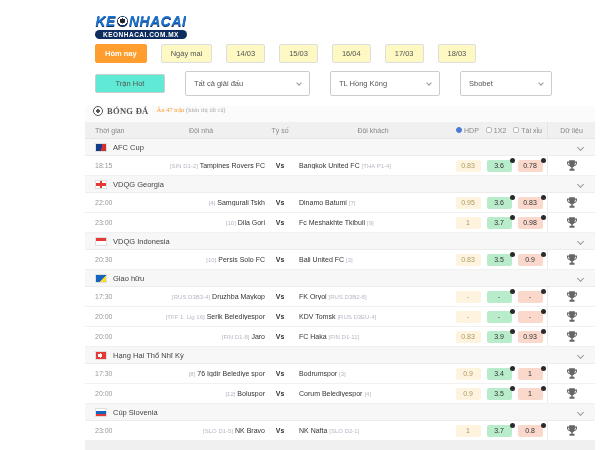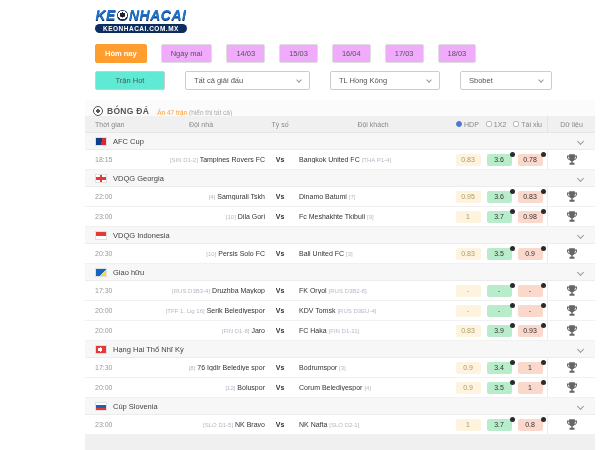--- a/index.html
+++ b/index.html
@@ -1,46 +1,46 @@
 <!DOCTYPE html>
 <html><head>
 <meta charset="utf-8">
 <style>
   * { box-sizing: border-box; margin: 0; padding: 0; }
   html,body { width:600px; height:450px; background:#fff; overflow:hidden;
     font-family:"Liberation Sans", sans-serif; }
   .content { margin-left:85px; width:510px; height:450px; display:flex; flex-direction:column; background:#fff; }
 
   
-  .top { height:42px; padding-top:6px; padding-left:10px; }
+  .top { height:42px; padding-top:12px; padding-left:10px; }
   .logo { display:inline-flex; flex-direction:column; align-items:center; cursor:pointer; }
   .logo-text { font-size:14px; font-weight:bold; font-style:italic; color:#1b74d2;
     letter-spacing:.5px; text-shadow:0 1px 0 #0d2d5e; display:flex; align-items:center; }
   .ball { width:11px; height:11px; border-radius:50%; background:radial-gradient(circle at 50% 45%, #222 0 2.5px, #fff 2.6px 4.3px, #0d2d5e 4.4px); display:inline-block; margin:0 1px; }
   .logo-badge { background:#0d2d5e; color:#fff; font-size:6.5px; font-weight:bold;
     padding:1px 8px; border-radius:7px; letter-spacing:.5px; margin-top:1px; }
 
   
   .tabs { display:flex; gap:14px; padding-left:10px; margin:2px 0 8px; }
-  .tab { font-size:7.5px; color:#555; background:#f0abfc; border:1px solid #ddd; border-radius:2px;
+  .tab { font-size:7.5px; color:#555; background:#fef9c3; border:1px solid #ddd; border-radius:2px;
     padding:4px 9px; cursor:pointer; font-family:inherit; }
   .tab.active { background:#ff9d2e; border-color:#ff9d2e; color:#fff; font-weight:bold; }
 
   
   .filters { display:flex; align-items:center; gap:20px; padding-left:10px; margin-bottom:10px; }
   .hot-btn { font-size:7.5px; color:#555; background:#5eead4; border:1px solid #ccc; border-radius:2px;
     height:19px; width:70px; cursor:pointer; font-family:inherit; }
-  .select { height:19px; border:1px solid #ccc; border-radius:2px; display:flex; align-items:center;
+  .select { height:25px; border:1px solid #ccc; border-radius:2px; display:flex; align-items:center;
     justify-content:space-between; padding:0 8px; font-size:7.5px; color:#555; cursor:pointer; background:#fff; }
   .sel-0 { width:125px; } .sel-1 { width:110px; } .sel-2 { width:92px; }
   .chev { width:4px; height:4px; border-right:1px solid #999; border-bottom:1px solid #999;
     transform:rotate(45deg); display:inline-block; margin-top:-2px; }
 
   
-  .sport-header { height:16px; display:flex; align-items:flex-end; padding-left:8px; background:#fbfbfb; }
+  .sport-header { height:16px; display:flex; align-items:flex-start; padding-left:8px; background:#fbfbfb;font-family:Liberation Serif, serif; }
   .sport-ball { width:10px; height:10px; border-radius:50%; border:1.5px solid #555;
     background:radial-gradient(circle, #555 0 2px, #fff 2.1px); margin-right:4px; }
   .sport-title { font-size:8.5px; font-weight:bold; color:#555; letter-spacing:.3px; }
   .sport-note { font-size:6.5px; color:#aaa; margin-left:8px; }
   .note-hl { color:#ff9d2e; }
 
   
   .table-header { height:17px; background:#f0f0f0; display:flex; align-items:center;
     font-size:7px; color:#888; border-bottom:1px solid #e6e6e6; }
   .th-time { width:52px; padding-left:10px; }

